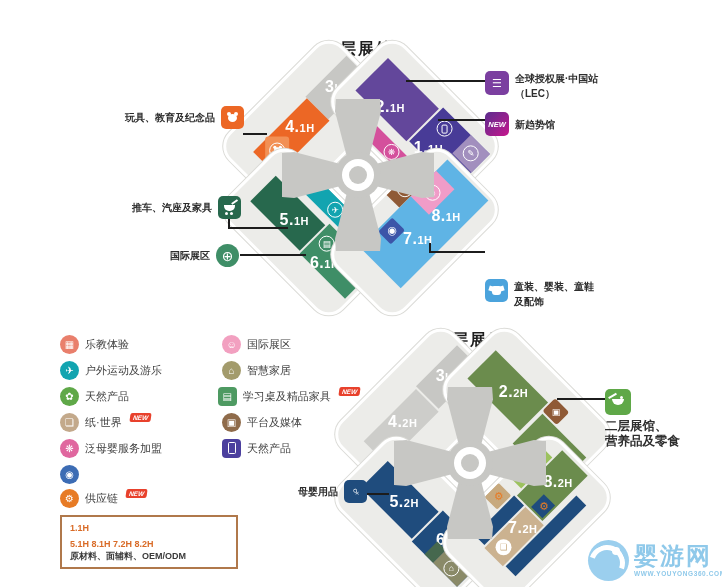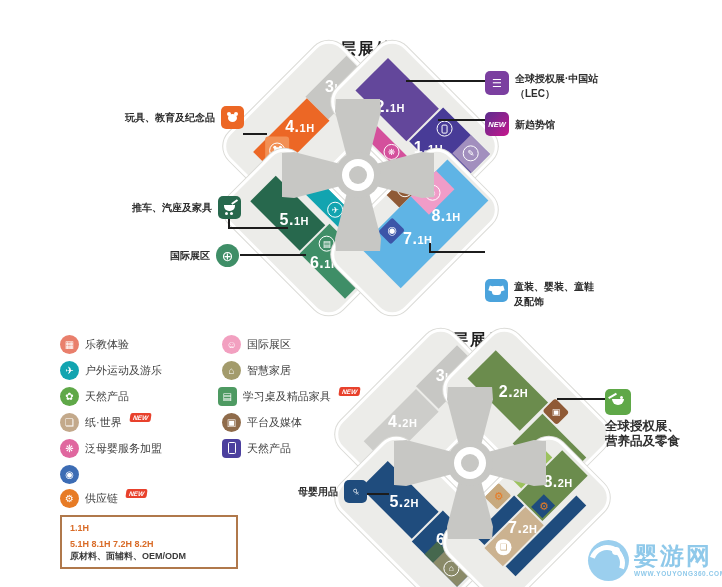--- a/index.html
+++ b/index.html
@@ -322,21 +322,21 @@
   </div>
 
   <div class="conn" style="left:557px;top:398px;width:48px;"></div>
   <div class="conn" style="left:355px;top:493px;width:34px;"></div>
 
   <div class="abs" style="left:605px;top:389px;">
     <span class="icon23" style="width: 26px; height: 26px; background: rgb(95, 168, 72);">
         <span class="bowl"></span>
       </span>
     <div class="txt" style="font-size:12.5px;font-weight:bold;color:#2e2e2e;line-height:15px;margin-top:4px;">
-      <div>全球授权展、</div>
+      <div>二层展馆、</div>
       <div>营养品及零食</div>
     </div>
   </div>
   <div class="side" style="right:355px;top:480px;">
     <span class="txt">母婴用品</span>
     <span class="icon23" style="font-size: 13px; background: rgb(31, 76, 125);">
         <span style="display:inline-block;transform:rotate(-40deg);">♀</span>
       </span>
   </div>
 

